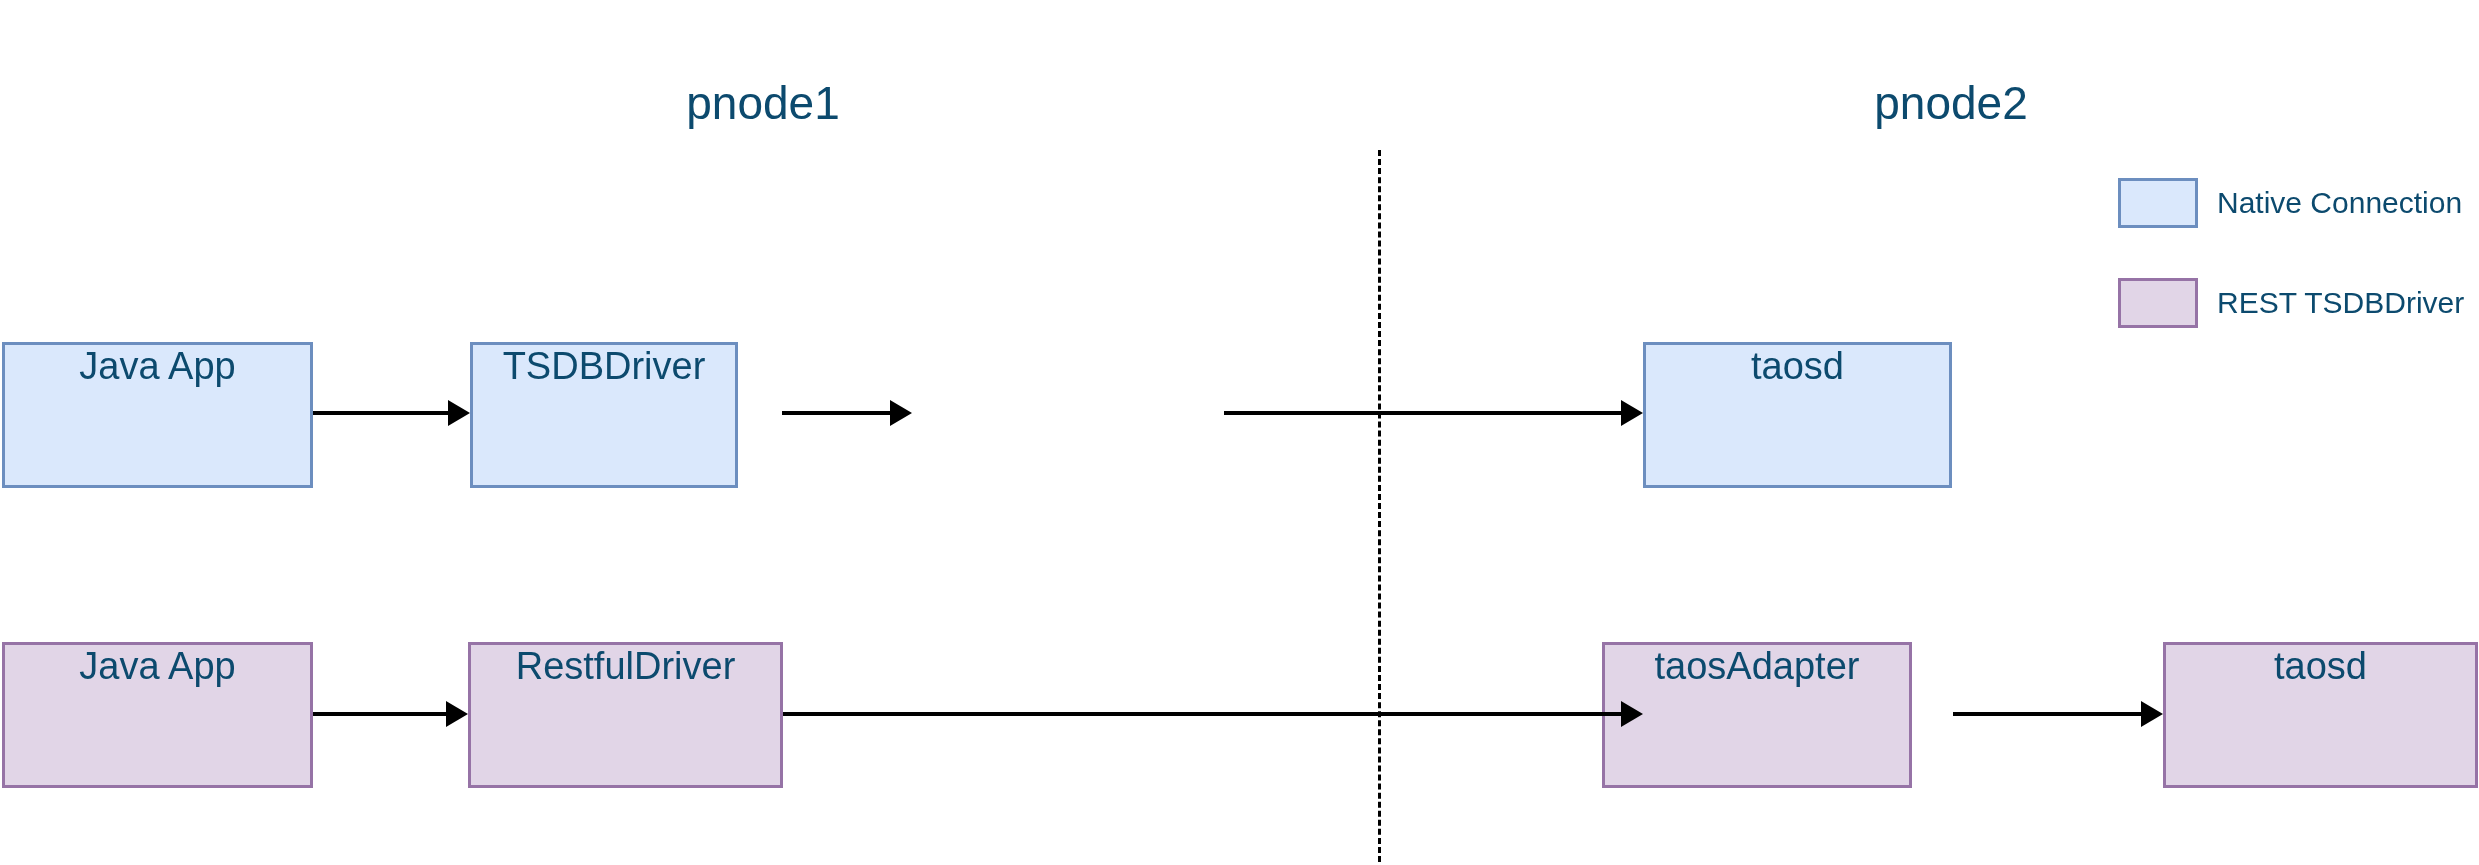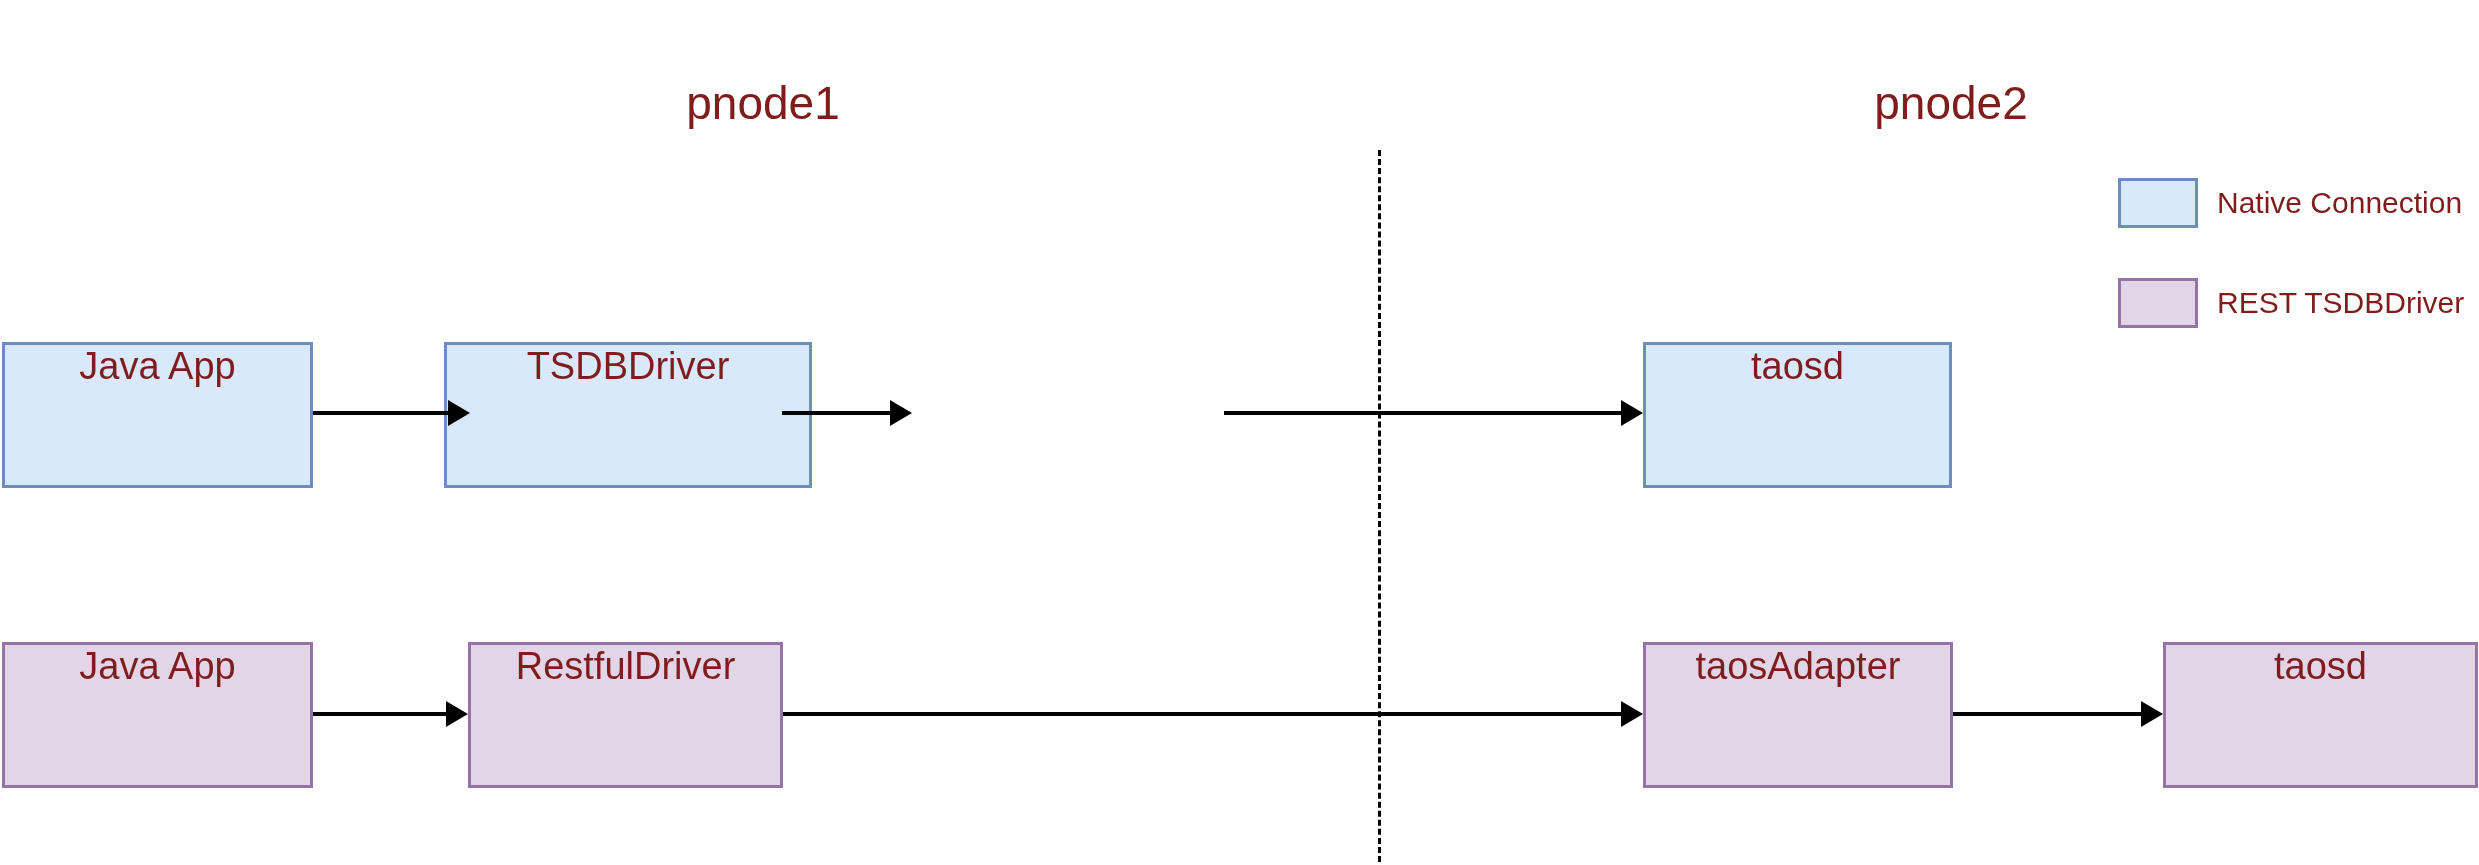--- a/index.html
+++ b/index.html
@@ -6,21 +6,21 @@
     margin: 0;
     padding: 0;
     background: #ffffff;
   }
   .canvas {
     position: relative;
     width: 2479px;
     height: 865px;
     background: #ffffff;
     font-family: "Liberation Sans", sans-serif;
-    color: #7f1d1d;
+    color: #0c4a6e;
     overflow: hidden;
   }
 
   
   .zone-header {
     position: absolute;
     top: 74px;
     height: 58px;
     line-height: 58px;
     font-size: 46px;
@@ -49,26 +49,26 @@
     box-sizing: border-box;
     display: flex;
     justify-content: center;
     font-size: 38px;
     white-space: nowrap;
   }
   .node.native { background: #dae8fc; border: 3px solid #6c8ebf; }
   .node.rest   { background: #e1d5e7; border: 3px solid #9673a6; }
 
   .n-java1   { left: 2px;    top: 342px; width: 311px; }
-  .n-tsdb    { left: 444px;  top: 342px; width: 368px; }
+  .n-tsdb    { left: 470px;  top: 342px; width: 268px; }
   .n-libtaos { left: 912px;  top: 342px; width: 312px; }
   .n-taosd1  { left: 1643px; top: 342px; width: 309px; }
   .n-java2   { left: 2px;    top: 642px; width: 311px; }
   .n-restful { left: 468px;  top: 642px; width: 315px; }
-  .n-adapter { left: 1643px; top: 642px; width: 310px; }
+  .n-adapter { left: 1602px; top: 642px; width: 310px; }
   .n-taosd2  { left: 2163px; top: 642px; width: 315px; }
 
   
   .arrow {
     position: absolute;
     height: 28px;
   }
   .arrow .shaft {
     position: absolute;
     left: 0;

